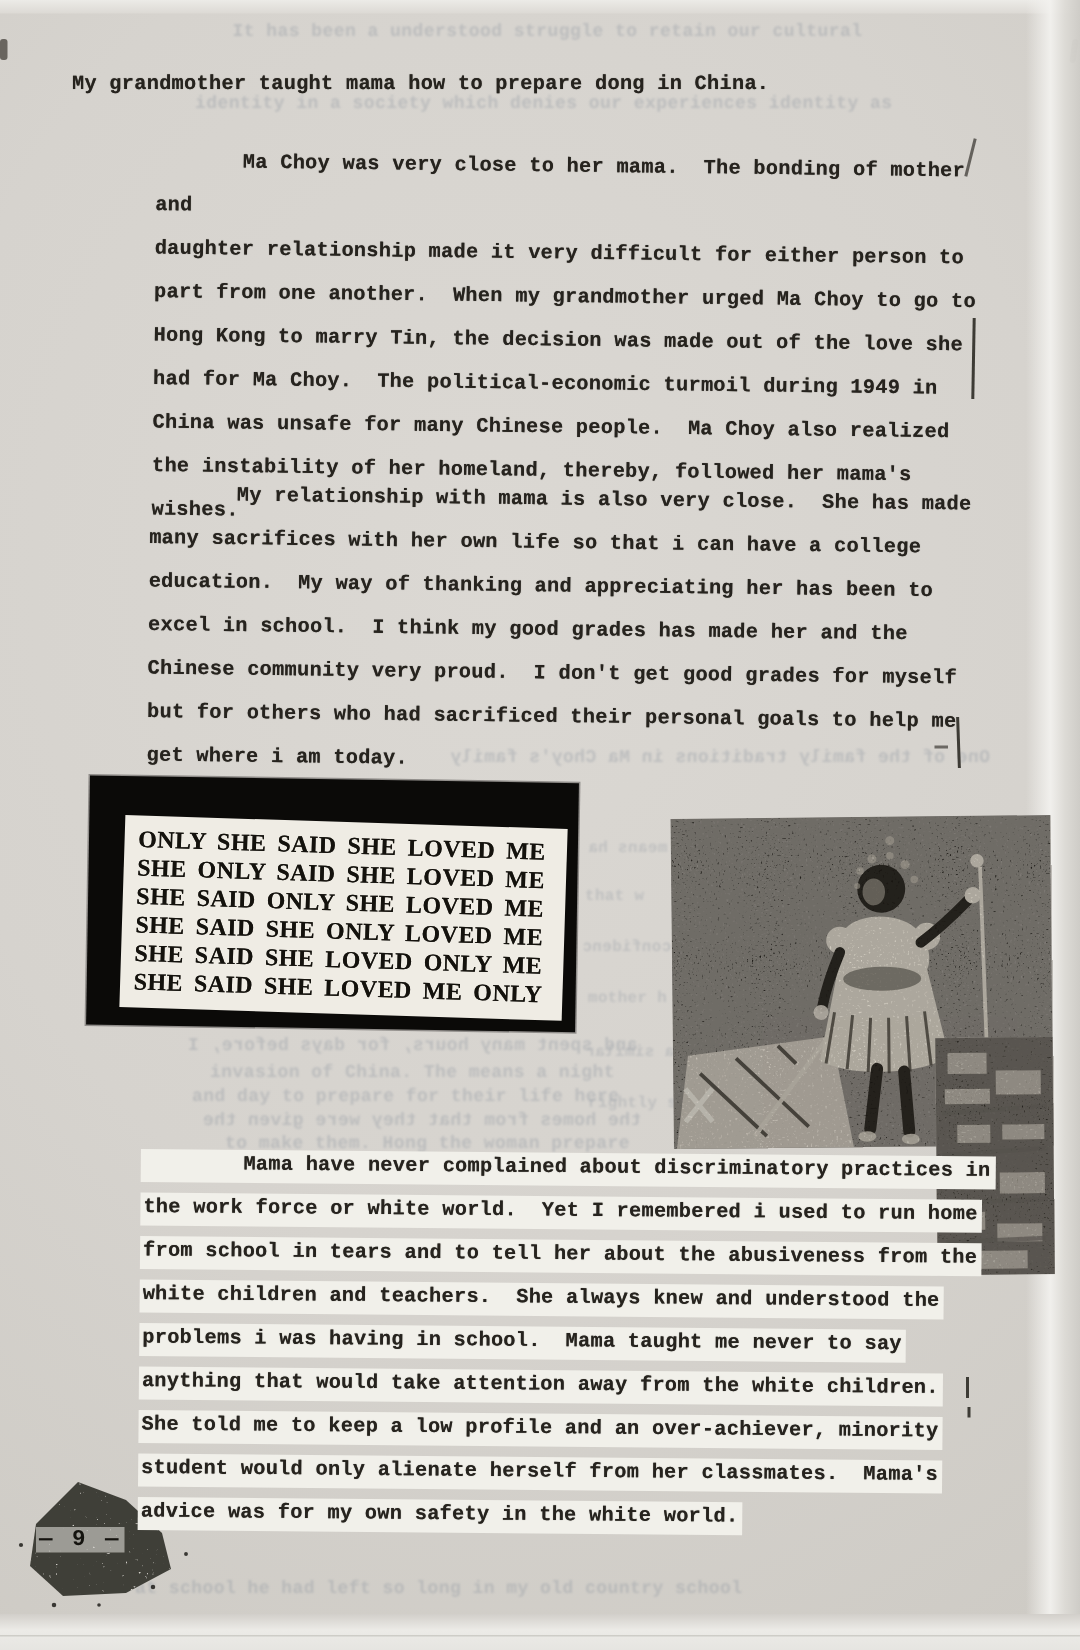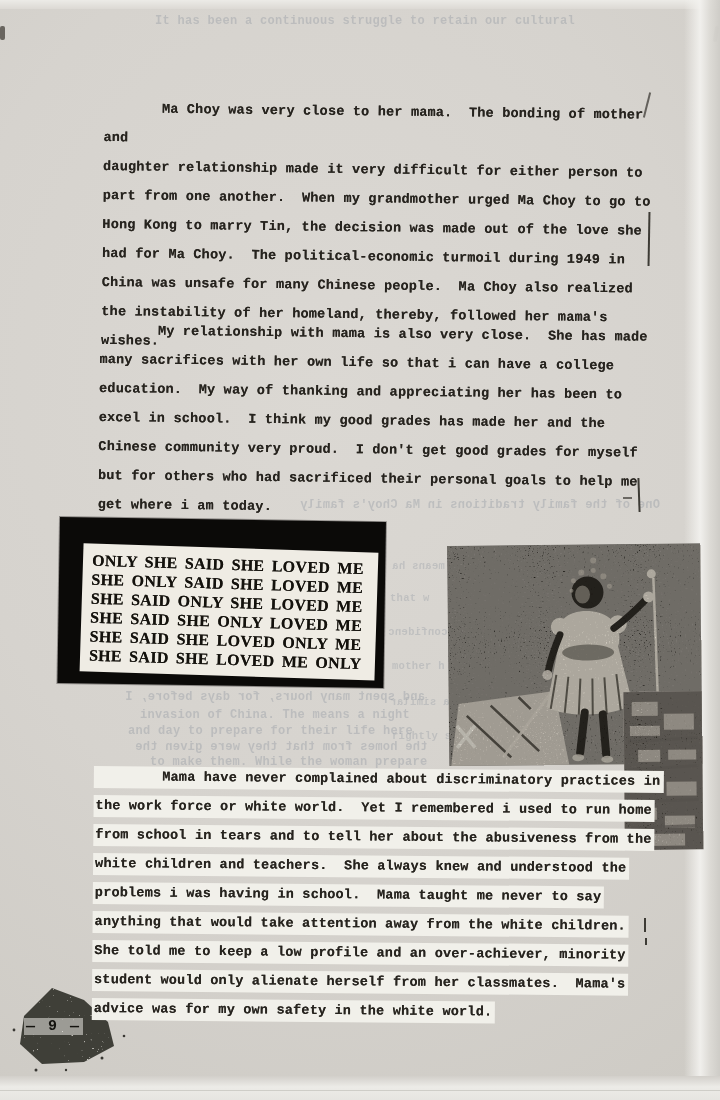--- a/index.html
+++ b/index.html
@@ -49,34 +49,37 @@
   .blob{position:absolute;left:6px;top:986px;z-index:5;}
   .page-num{position:absolute;left:24px;top:1018px;z-index:6;
     font-weight:700;font-size:15px;letter-spacing:2px;color:#14130f;
     background:rgba(219,217,212,.6);padding:0 2px;}
 </style>
 </head>
 <body>
 
 <div class="page">
 
-  <div class="ghost" style="left:155px;top:14px;">It has been a continuous struggle to retain our cultural</div>
+  <div class="ghost" style="left:155px;top:14px;">It has been a understood struggle to retain our cultural</div>
+  <div class="ghost" style="left:130px;top:62px;">identity in a society which denies our experiences  identity as</div>
   <div class="ghost mir" style="left:300px;top:498px;">One of the family traditions in Ma Choy's family</div>
   <div class="ghost mir" style="left:125px;top:690px;">and spent many hours, for days before, I</div>
   <div class="ghost" style="left:128px;top:724px;">and day to prepare for their life here</div>
   <div class="ghost" style="left:140px;top:708px;">invasion of China.  The means a night</div>
   <div class="ghost mir" style="left:135px;top:740px;">the homes from that they were given the</div>
-  <div class="ghost" style="left:150px;top:755px;">to make them.  While the woman prepare</div>
+  <div class="ghost" style="left:150px;top:755px;">to make them.  Hong the woman prepare</div>
+  <div class="ghost" style="left:90px;top:1052px;">at school he had left so long in my old country school</div>
   <div class="ghost col mir" style="left:392px;top:560px;">means ha</div>
   <div class="ghost col" style="left:390px;top:592px;">that w</div>
   <div class="ghost col mir" style="left:388px;top:626px;">confidenc</div>
   <div class="ghost col" style="left:392px;top:660px;">mother h</div>
   <div class="ghost col mir" style="left:390px;top:696px;">a similar</div>
   <div class="ghost col" style="left:392px;top:730px;">rightly so</div>
 
+  <div class="tw intro">My grandmother taught mama how to prepare dong in China.</div>
   <div class="tw p1">       Ma Choy was very close to her mama.  The bonding of mother and
 daughter relationship made it very difficult for either person to
 part from one another.  When my grandmother urged Ma Choy to go to
 Hong Kong to marry Tin, the decision was made out of the love she
 had for Ma Choy.  The political-economic turmoil during 1949 in
 China was unsafe for many Chinese people.  Ma Choy also realized
 the instability of her homeland, thereby, followed her mama's
 wishes.</div>
   <div class="tw p2">       My relationship with mama is also very close.  She has made
 many sacrifices with her own life so that i can have a college

